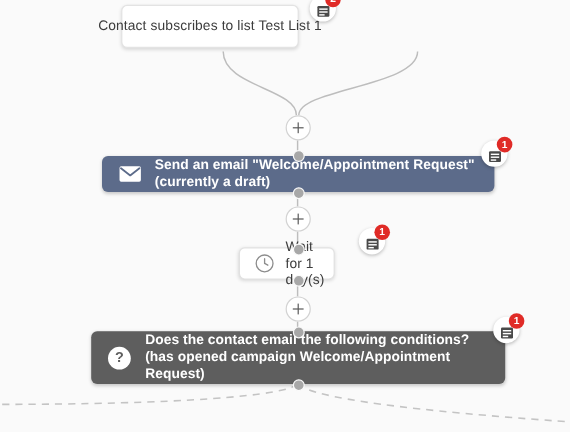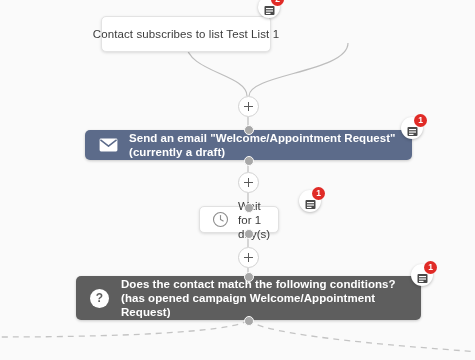--- a/index.html
+++ b/index.html
@@ -198,21 +198,21 @@
     <line x1="248" y1="193" x2="248" y2="205" stroke="#bdbdbd" stroke-width="1.2"></line>
 
     <line x1="248" y1="233" x2="248" y2="247" stroke="#bdbdbd" stroke-width="1.2"></line>
 
     <line x1="248" y1="268" x2="248" y2="275" stroke="#bdbdbd" stroke-width="1.2"></line>
 
     <path d="M 248 320 C 238 330, 150 337, -5 337" fill="none" stroke="#c4c4c4" stroke-width="1.3" stroke-dasharray="6 5"></path>
     <path d="M 248 320 C 262 332, 340 342, 480 352" fill="none" stroke="#c4c4c4" stroke-width="1.3" stroke-dasharray="6 5"></path>
   </svg>
 
-  <div class="trigger-card trigger-solid" style="left:101px; top:16px; width:170px;justify-content:center;">
+  <div class="trigger-card trigger-solid" style="left:101px; top:4px; width:148px;justify-content:center;">
     <span>Contact subscribes to list Test List 1</span>
   </div>
   <div class="badge" style="left:258px; top:-4px;">
     <span class="note-glyph">
       <svg width="11" height="11" viewBox="0 0 11 11">
         <rect x="0.5" y="1" width="10" height="9" rx="1" fill="#4a4a4a"></rect>
         <rect x="2" y="3" width="7" height="1.2" fill="#ffffff"></rect>
         <rect x="2" y="5.4" width="7" height="1.2" fill="#ffffff"></rect>
         <rect x="2" y="7.8" width="4.5" height="1.2" fill="#ffffff"></rect>
       </svg>
@@ -279,21 +279,21 @@
   </div>
 
   <div class="plus-btn" style="left:238px; top:247px;">
     <span class="pl-h"></span>
     <span class="pl-v"></span>
   </div>
 
   <div class="dot" style="left:244px; top:272px;"></div>
   <div class="node node-condition" style="left:76px; top:276px; width:345px; height:44px;">
     <span class="ico ico-question">?</span>
-    <span class="node-label">Does the contact match the following conditions? (has opened campaign Welcome/Appointment Request)</span>
+    <span class="node-label">Does the contact email the following conditions? (has opened campaign Welcome/Appointment Request)</span>
   </div>
   <div class="dot" style="left:244px; top:316px;"></div>
   <div class="badge" style="left:411px; top:264px;">
     <span class="note-glyph">
       <svg width="11" height="11" viewBox="0 0 11 11">
         <rect x="0.5" y="1" width="10" height="9" rx="1" fill="#4a4a4a"></rect>
         <rect x="2" y="3" width="7" height="1.2" fill="#ffffff"></rect>
         <rect x="2" y="5.4" width="7" height="1.2" fill="#ffffff"></rect>
         <rect x="2" y="7.8" width="4.5" height="1.2" fill="#ffffff"></rect>
       </svg>

